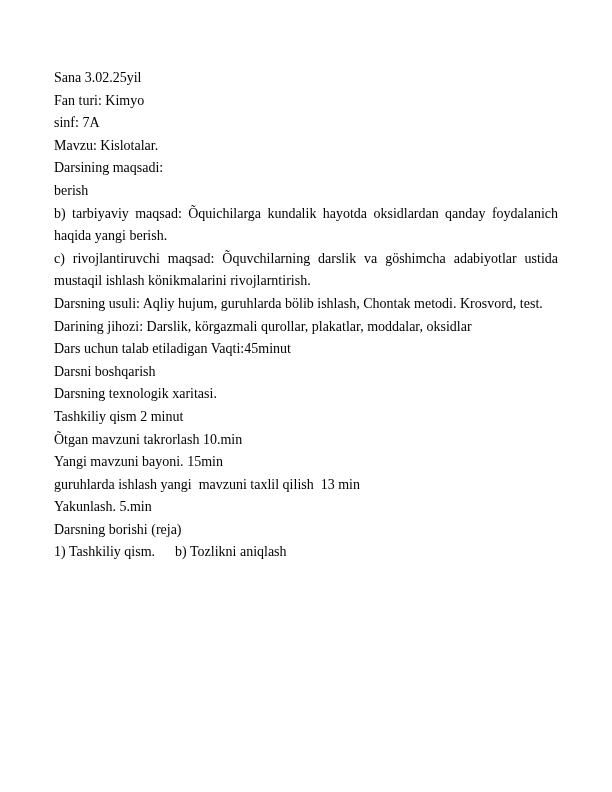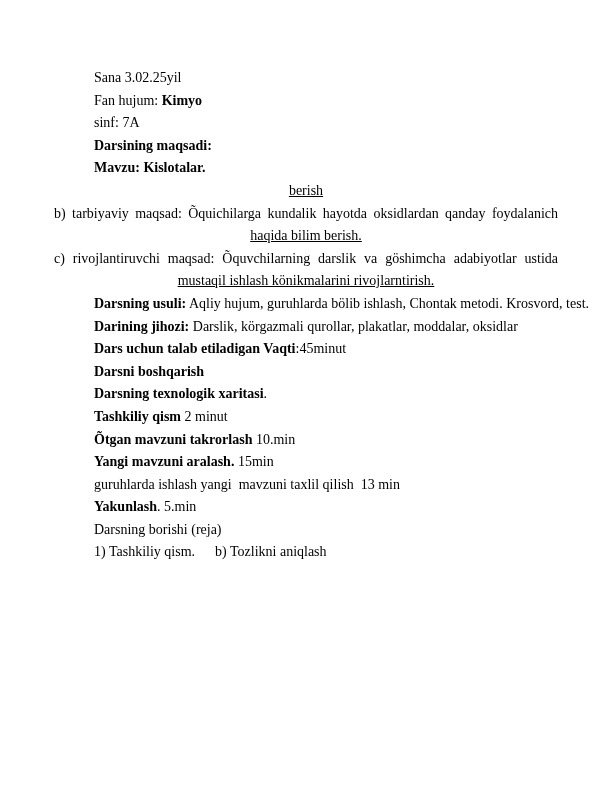--- a/index.html
+++ b/index.html
@@ -7,46 +7,46 @@
     .page {
       position: absolute;
       left: 54px;
       top: 67px;
       width: 504px;
       font-family: "Liberation Serif", serif;
       font-size: 14px;
       color: #000000;
       line-height: 22.6px;
     }
-    .line { white-space: pre; margin-left: 40px; }
+    .line { white-space: pre; }
     .just { text-align: justify; text-align-last: justify; white-space: normal; }
-    .last { text-align: center; white-space: normal; text-decoration: underline; }
-    b { font-weight: bold; }
+    .last { text-align: left; white-space: normal; }
+    b { font-weight: normal; }
   </style>
 </head>
 <body>
 
 <div class="page">
   <div class="line">Sana 3.02.25yil</div>
-  <div class="line"><span>Fan hujum: </span><b>Kimyo</b></div>
+  <div class="line"><span>Fan turi: </span><b>Kimyo</b></div>
   <div class="line">sinf: 7A</div>
+  <div class="line"><b>Mavzu: Kislotalar.</b></div>
   <div class="line"><b>Darsining maqsadi:</b></div>
-  <div class="line"><b>Mavzu: Kislotalar.</b></div>
 
   <div class="last">berish</div>
   <div class="just">b) tarbiyaviy maqsad: Õquichilarga kundalik hayotda oksidlardan qanday foydalanich</div>
-  <div class="last">haqida bilim berish.</div>
+  <div class="last">haqida yangi berish.</div>
   <div class="just">c) rivojlantiruvchi maqsad: Õquvchilarning darslik va göshimcha adabiyotlar ustida</div>
   <div class="last">mustaqil ishlash könikmalarini rivojlarntirish.</div>
 
   <div class="line"><b>Darsning usuli:</b><span> Aqliy hujum, guruhlarda bölib ishlash, Chontak metodi. Krosvord, test.</span></div>
   <div class="line"><b>Darining jihozi:</b><span> Darslik, körgazmali qurollar, plakatlar, moddalar, oksidlar</span></div>
   <div class="line"><b>Dars uchun talab etiladigan Vaqti</b><span>:45minut</span></div>
   <div class="line"><b>Darsni boshqarish</b></div>
   <div class="line"><b>Darsning texnologik xaritasi</b><span>.</span></div>
   <div class="line"><b>Tashkiliy qism</b><span> 2 minut</span></div>
   <div class="line"><b>Õtgan mavzuni takrorlash</b><span> 10.min</span></div>
-  <div class="line"><b>Yangi mavzuni aralash.</b><span> 15min</span></div>
+  <div class="line"><b>Yangi mavzuni bayoni.</b><span> 15min</span></div>
   <div class="line">guruhlarda ishlash yangi  mavzuni taxlil qilish  13 min</div>
   <div class="line"><b>Yakunlash</b><span>. 5.min</span></div>
   <div class="line">Darsning borishi (reja)</div>
   <div class="line"><span>1) Tashkiliy qism.</span><span style="display:inline-block;width:20px"></span><span>b) Tozlikni aniqlash</span></div>
 </div>
 
 </body></html>

